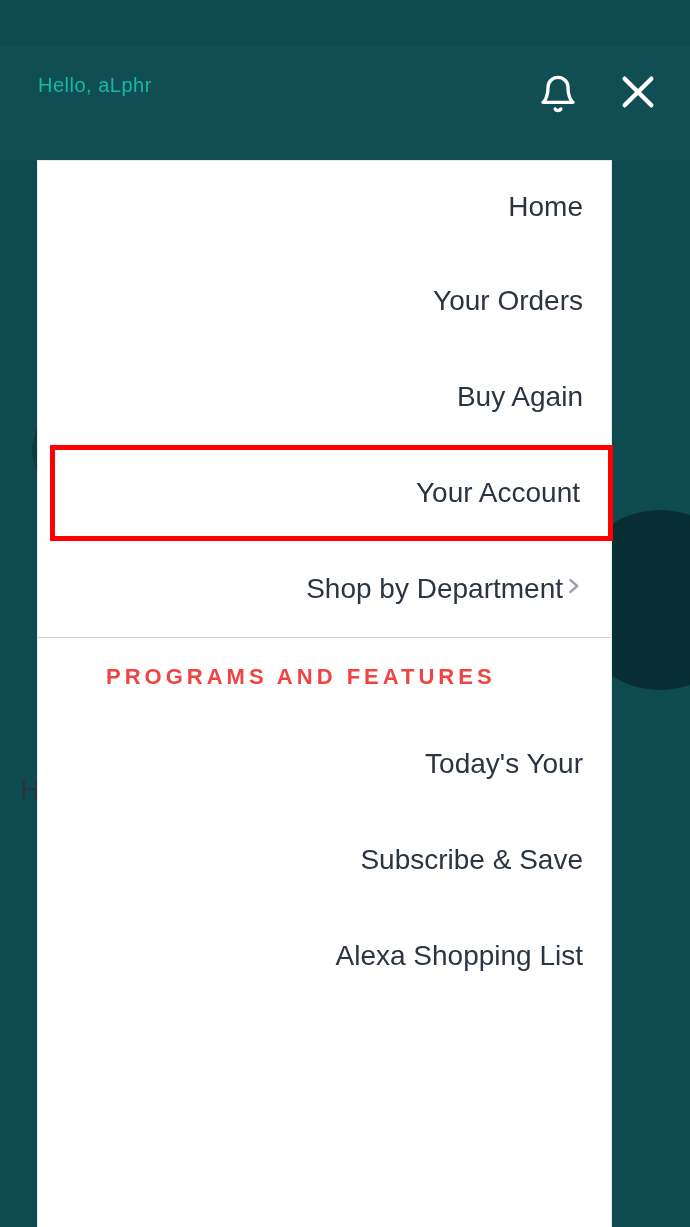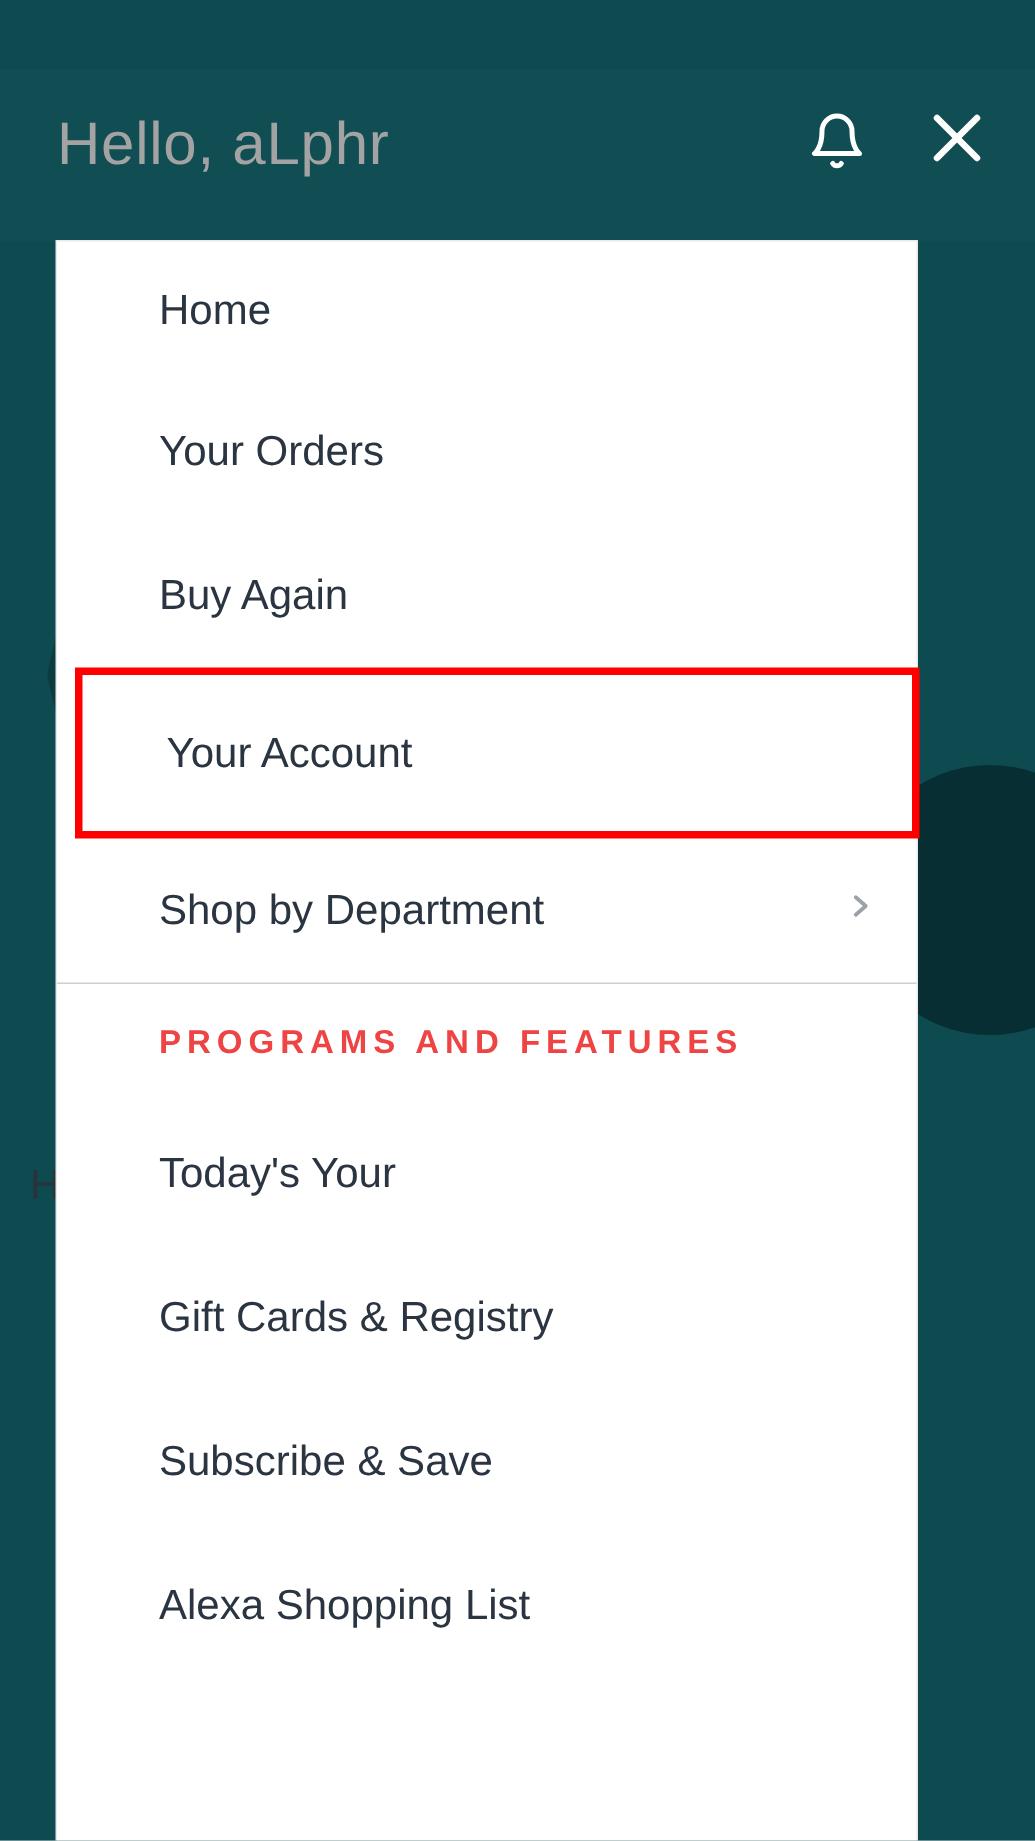--- a/index.html
+++ b/index.html
@@ -16,23 +16,23 @@
     width: 100%;
     height: 115px;
     background: #104e54;
     display: flex;
     align-items: flex-start;
     padding-top: 28px;
     padding-left: 38px;
     color: #fff;
   }
   .greeting {
-    font-size: 40px;
+    font-size: 20px;
     font-weight: 400;
-    color: #a3a3a3;
+    color: #14b8a6;
     letter-spacing: 0.5px;
     flex: 1;
   }
   .bell-icon {
     margin-right: 40px;
     margin-top: -2px;
   }
   .close-icon {
     margin-right: 32px;
     margin-top: -2px;
@@ -66,20 +66,21 @@
 
   .menu-panel {
     position: absolute;
     left: 38px;
     top: 161px;
     width: 573px;
     bottom: 0;
     background: #ffffff;
     z-index: 10;
     box-shadow: 0 0 0 1px #e9e9e9;
+    text-align: right;
   }
 
   .menu-item {
     display: flex;
     align-items: center;
     height: 96px;
     padding-left: 68px;
     padding-right: 28px;
     font-size: 28px;
     color: #2a3541;
@@ -88,21 +89,21 @@
   .menu-item .label { flex: 1; }
   .menu-item .chev { color: #9ba2aa; }
   .menu-item.first { height: 92px; }
 
   .highlight-box {
     border: 5px solid #ff0000;
     margin-left: 12px;
     margin-right: -2px;
   }
   .highlight-box .menu-item {
-    height: 104px;
+    height: 86px;
     padding-left: 56px;
   }
 
   .section-divider {
     height: 1px;
     background: #cfcfcf;
     width: 100%;
   }
 
   .section-header {
@@ -192,23 +193,20 @@
   </div>
 
   <div class="section-divider"></div>
 
   <div class="section-header">PROGRAMS AND FEATURES</div>
 
   <div class="menu-item">
     <span class="label">Today's Your</span>
   </div>
 
-  <div class="menu-item">
-    <span class="label">Gift Cards &amp; Registry</span>
-  </div>
 
   <div class="menu-item">
     <span class="label">Subscribe &amp; Save</span>
   </div>
 
   <div class="menu-item">
     <span class="label">Alexa Shopping List</span>
   </div>
 
 </div>

